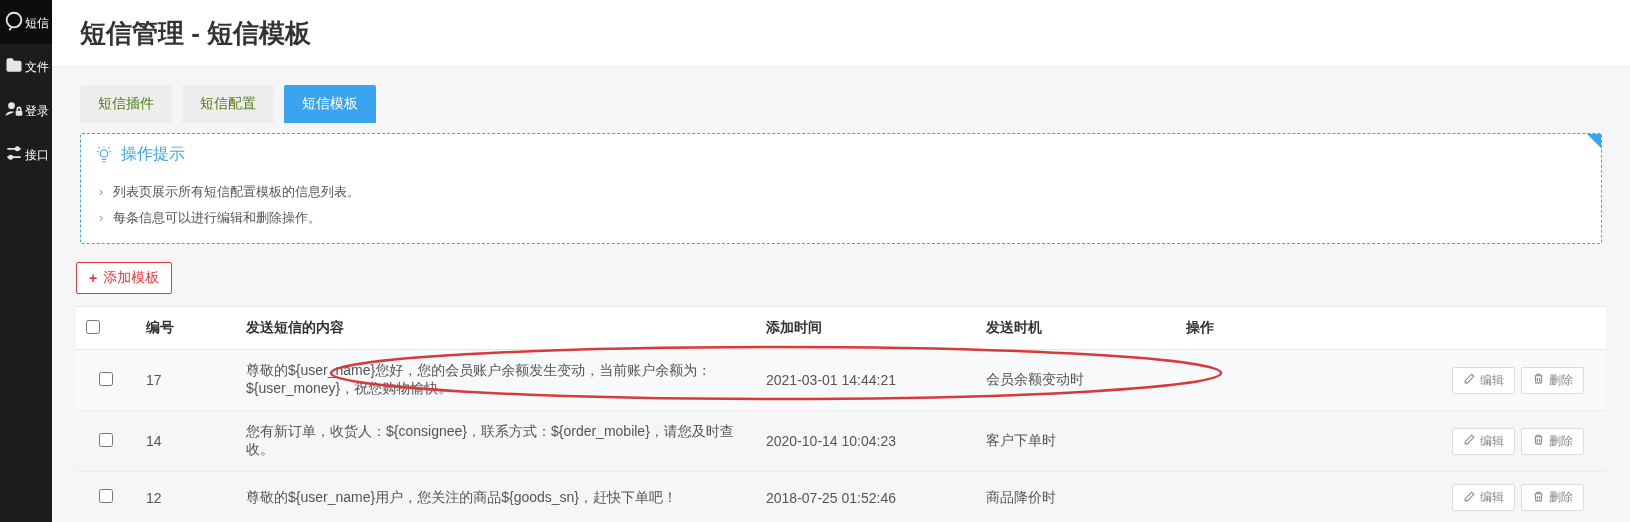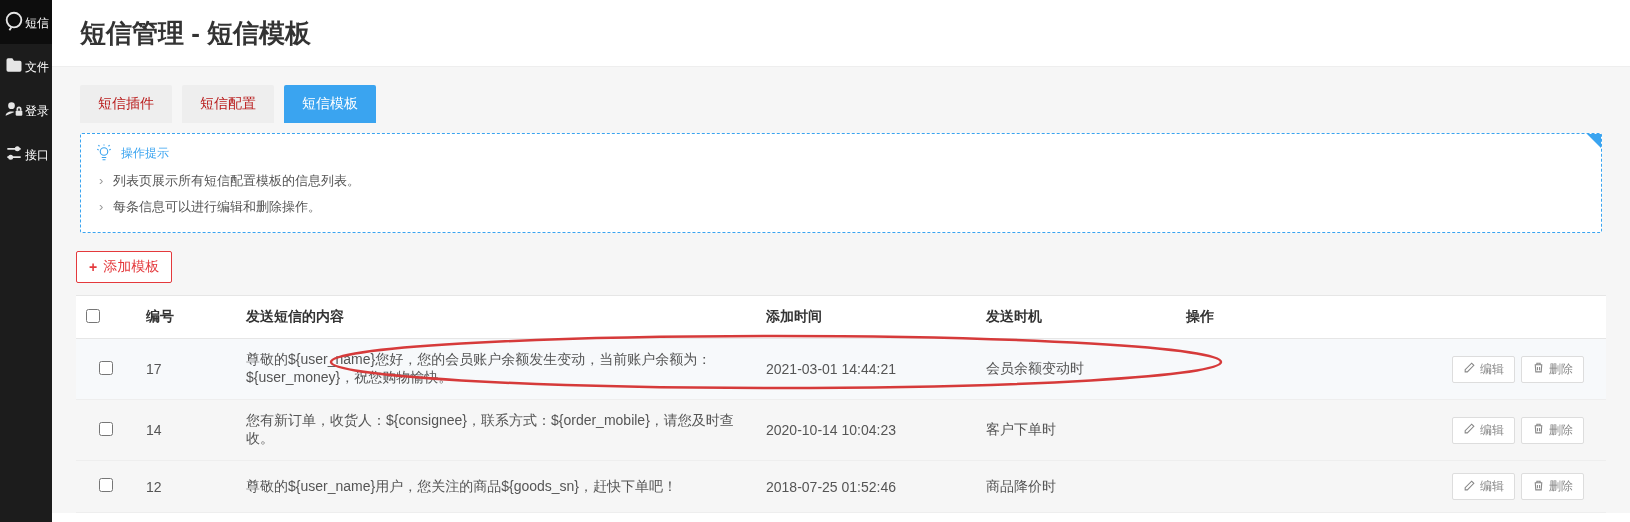--- a/index.html
+++ b/index.html
@@ -7,25 +7,25 @@
     .layout{display:flex;min-height:522px}
     .sidebar{width:52px;background:#1c1c1c;display:flex;flex-direction:column;flex-shrink:0}
     .sb-item{display:flex;flex-direction:row;align-items:center;justify-content:center;padding:10px 0 8px;color:#fff;cursor:pointer}
     .sb-item.active{background:#0d0d0d}
     .sb-item .ico{width:22px;height:22px;display:flex;align-items:center;justify-content:center;margin-bottom:4px;color:#e6e6e6}
     .sb-item .lbl{font-size:12px;line-height:1;color:#fff}
     .main{flex:1;display:flex;flex-direction:column;background:#fff;min-width:0}
     .titlebar{padding:16px 28px 14px;font-size:26px;font-weight:600;color:#333;border-bottom:1px solid transparent}
     .content-wrap{background:#f6f6f6;padding:18px 24px 0;border-top:1px solid #eee}
     .tabs{display:flex;gap:10px;padding:0 0 0 4px}
-    .tab{padding:10px 18px;background:#eee;color:#b91c1c;font-size:14px;cursor:pointer;border-radius:2px 2px 0 0}
+    .tab{padding:10px 18px;background:#eee;color:#4d7c0f;font-size:14px;cursor:pointer;border-radius:2px 2px 0 0}
     .tab.active{background:#3aa4f0;color:#fff}
     .tips{margin:10px 4px 14px;border:1px dashed #3aa4f0;border-radius:2px;padding:10px 14px 12px;position:relative;background:#fff}
     .tips-corner{position:absolute;top:0;right:0;width:0;height:0;border-top:14px solid #3aa4f0;border-left:14px solid transparent;cursor:pointer}
-    .tips-hd{display:flex;align-items:center;color:#3aa4f0;font-size:12px;margin-bottom:6px}
+    .tips-hd{display:flex;align-items:center;color:#3aa4f0;font-size:16px;margin-bottom:14px}
     .tips-hd .bulb{margin-right:8px;display:flex}
     .tips ul{list-style:none;padding-left:18px}
     .tips li{position:relative;font-size:13px;color:#555;line-height:2}
     .tips li::before{content:"›";position:absolute;left:-14px;color:#999}
     .tips li .red{color:#e4393c}
     .addbtn-row{padding:4px 0 12px}
     .addbtn{display:inline-flex;align-items:center;border:1px solid #e4393c;color:#e4393c;background:#fff;padding:6px 12px;font-size:14px;border-radius:2px;cursor:pointer}
     .addbtn .plus{margin-right:6px;font-weight:600}
     .tbl{width:100%;border-collapse:collapse}
     .tbl th{background:#fff;border-top:1px solid #e6e6e6;border-bottom:1px solid #e6e6e6;text-align:left;font-weight:600;font-size:14px;padding:12px 10px;color:#333}

